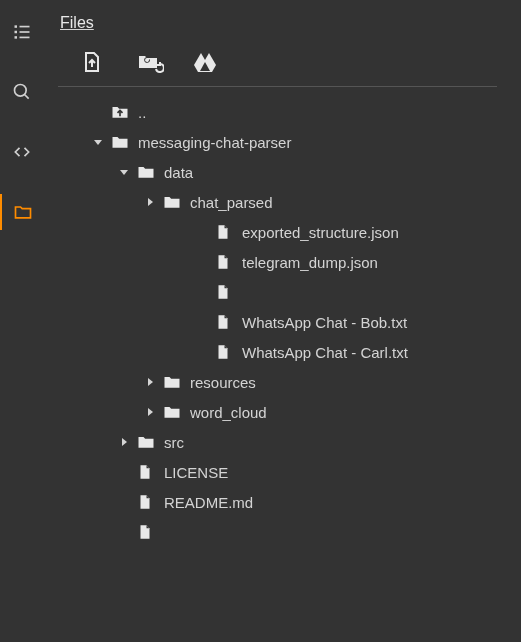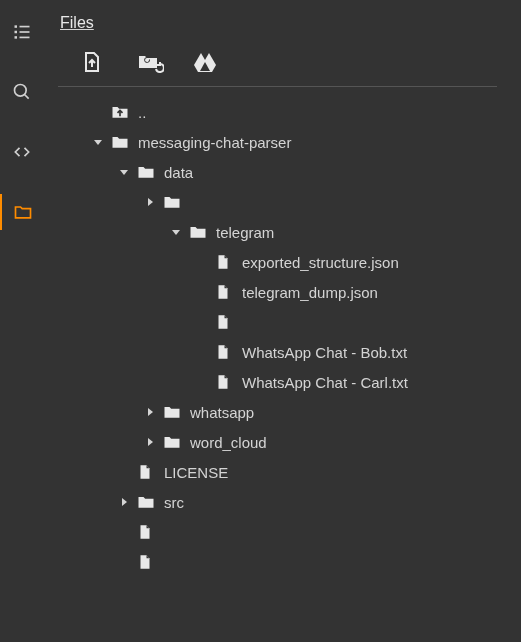--- a/index.html
+++ b/index.html
@@ -201,34 +201,21 @@
         <span class="chevron">
           <svg viewBox="0 0 10 10" fill="currentColor">
             <polygon points="3 1 8 5 3 9"></polygon>
           </svg>
         </span>
         <span class="node-icon">
           <svg width="20" height="20" viewBox="0 0 24 24" fill="currentColor">
             <path d="M3 6 L3 19 L21 19 L21 8 L11 8 L9 6 Z"></path>
           </svg>
         </span>
-      </div>
-      <div class="tree-row">
-        <span class="spacer" style="width: 114px;"></span>
-        <span class="chevron">
-          <svg viewBox="0 0 10 10" fill="currentColor">
-            <polygon points="1 3 9 3 5 8"></polygon>
-          </svg>
-        </span>
-        <span class="node-icon">
-          <svg width="20" height="20" viewBox="0 0 24 24" fill="currentColor">
-            <path d="M3 6 L3 19 L21 19 L21 8 L11 8 L9 6 Z"></path>
-          </svg>
-        </span>
-        <span>telegram</span>
+        <span>chat_parsed</span>
       </div>
       <div class="tree-row">
         <span class="spacer" style="width: 140px;"></span>
         <span class="chevron"></span>
         <span class="node-icon">
           <svg width="18" height="18" viewBox="0 0 24 24" fill="currentColor">
             <path d="M6 3 L14 3 L18 7 L18 21 L6 21 Z"></path>
             <path d="M14 3 L14 7 L18 7" fill="#333"></path>
           </svg>
         </span>
@@ -282,70 +269,71 @@
         <span class="chevron">
           <svg viewBox="0 0 10 10" fill="currentColor">
             <polygon points="3 1 8 5 3 9"></polygon>
           </svg>
         </span>
         <span class="node-icon">
           <svg width="20" height="20" viewBox="0 0 24 24" fill="currentColor">
             <path d="M3 6 L3 19 L21 19 L21 8 L11 8 L9 6 Z"></path>
           </svg>
         </span>
-        <span>whatsapp</span>
+        <span>resources</span>
       </div>
       <div class="tree-row">
         <span class="spacer" style="width: 88px;"></span>
         <span class="chevron">
           <svg viewBox="0 0 10 10" fill="currentColor">
             <polygon points="3 1 8 5 3 9"></polygon>
           </svg>
         </span>
         <span class="node-icon">
           <svg width="20" height="20" viewBox="0 0 24 24" fill="currentColor">
             <path d="M3 6 L3 19 L21 19 L21 8 L11 8 L9 6 Z"></path>
           </svg>
         </span>
         <span>word_cloud</span>
       </div>
       <div class="tree-row">
         <span class="spacer" style="width: 62px;"></span>
+        <span class="chevron">
+          <svg viewBox="0 0 10 10" fill="currentColor">
+            <polygon points="3 1 8 5 3 9"></polygon>
+          </svg>
+        </span>
+        <span class="node-icon">
+          <svg width="20" height="20" viewBox="0 0 24 24" fill="currentColor">
+            <path d="M3 6 L3 19 L21 19 L21 8 L11 8 L9 6 Z"></path>
+          </svg>
+        </span>
+        <span>src</span>
+      </div>
+      <div class="tree-row">
+        <span class="spacer" style="width: 62px;"></span>
         <span class="chevron"></span>
         <span class="node-icon">
           <svg width="18" height="18" viewBox="0 0 24 24" fill="currentColor">
             <path d="M6 3 L14 3 L18 7 L18 21 L6 21 Z"></path>
             <path d="M14 3 L14 7 L18 7" fill="#333"></path>
           </svg>
         </span>
         <span>LICENSE</span>
       </div>
       <div class="tree-row">
         <span class="spacer" style="width: 62px;"></span>
-        <span class="chevron">
-          <svg viewBox="0 0 10 10" fill="currentColor">
-            <polygon points="3 1 8 5 3 9"></polygon>
-          </svg>
-        </span>
-        <span class="node-icon">
-          <svg width="20" height="20" viewBox="0 0 24 24" fill="currentColor">
-            <path d="M3 6 L3 19 L21 19 L21 8 L11 8 L9 6 Z"></path>
-          </svg>
-        </span>
-        <span>src</span>
-      </div>
-      <div class="tree-row">
-        <span class="spacer" style="width: 62px;"></span>
-        <span class="chevron"></span>
-        <span class="node-icon">
-          <svg width="18" height="18" viewBox="0 0 24 24" fill="currentColor">
-            <path d="M6 3 L14 3 L18 7 L18 21 L6 21 Z"></path>
-            <path d="M14 3 L14 7 L18 7" fill="#333"></path>
-          </svg>
-        </span>
+        <span class="chevron"></span>
+        <span class="node-icon">
+          <svg width="18" height="18" viewBox="0 0 24 24" fill="currentColor">
+            <path d="M6 3 L14 3 L18 7 L18 21 L6 21 Z"></path>
+            <path d="M14 3 L14 7 L18 7" fill="#333"></path>
+          </svg>
+        </span>
+        <span>README.md</span>
       </div>
       <div class="tree-row">
         <span class="spacer" style="width: 62px;"></span>
         <span class="chevron"></span>
         <span class="node-icon">
           <svg width="18" height="18" viewBox="0 0 24 24" fill="currentColor">
             <path d="M6 3 L14 3 L18 7 L18 21 L6 21 Z"></path>
             <path d="M14 3 L14 7 L18 7" fill="#333"></path>
           </svg>
         </span>

